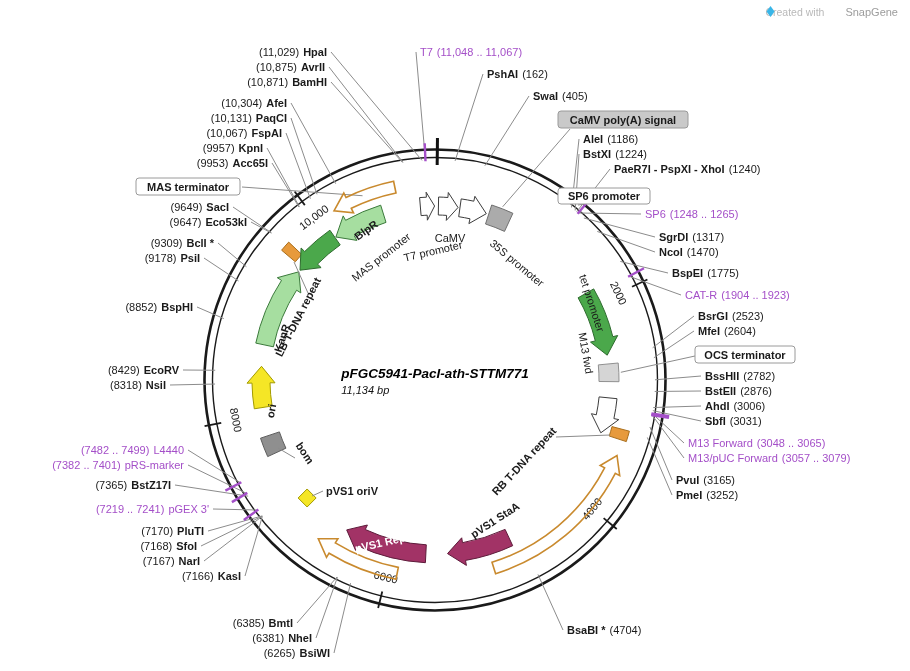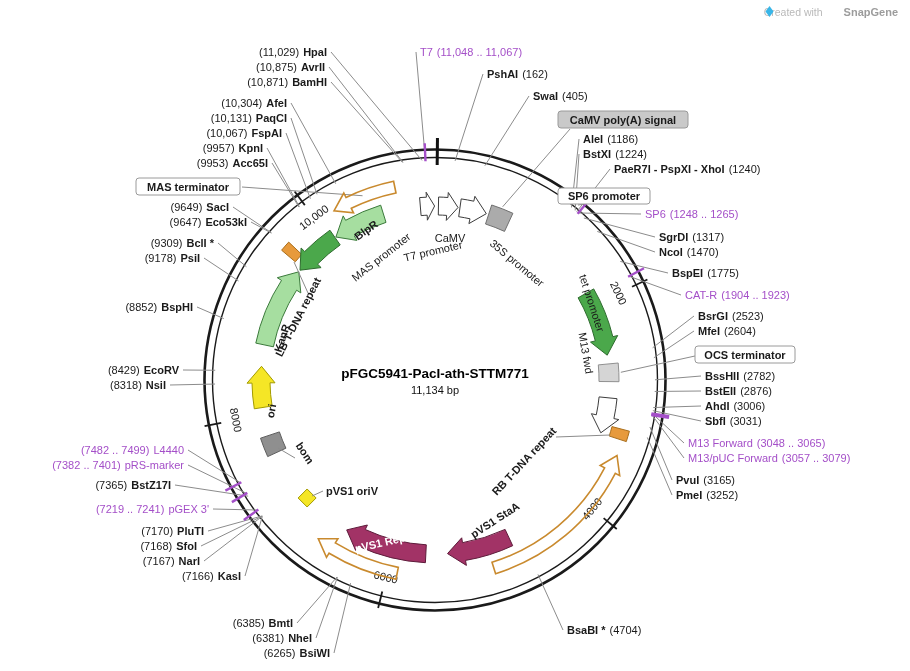--- a/index.html
+++ b/index.html
@@ -1,22 +1,22 @@
 <!DOCTYPE html>
 <html><head>
 <meta charset="utf-8">
 <style>
   html,body{margin:0;padding:0;background:#ffffff;}
   .canvas{position:relative;width:910px;height:671px;background:#ffffff;overflow:hidden;
           font-family:"Liberation Sans",sans-serif;}
   .credit{position:absolute;top:6px;right:12px;display:flex;align-items:center;gap:5px;
           font-size:10.5px;color:#b9b9b9;}
-  .credit .brand{font-weight:bold;font-size:11px;color:#9c9c9c;}
+  .credit .brand{font-weight:normal;font-size:11px;color:#9c9c9c;}
   .credit .logo{display:inline-block;width:11px;height:11px;}
-  .titleblock{position:absolute;left:435px;top:366px;transform:translateX(-50%);text-align:center;}
+  .titleblock{position:absolute;left:435px;top:366px;transform:translateX(-50%);font-style:italic;}
   .titleblock .pname{font-size:13.5px;font-weight:bold;color:#000;white-space:nowrap;}
   .titleblock .psize{font-size:11px;color:#111;margin-top:3px;}
   svg{position:absolute;left:0;top:0;}
   svg text{font-family:"Liberation Sans",sans-serif;}
 </style>
 </head>
 <body>
 
 <div class="canvas">
 

